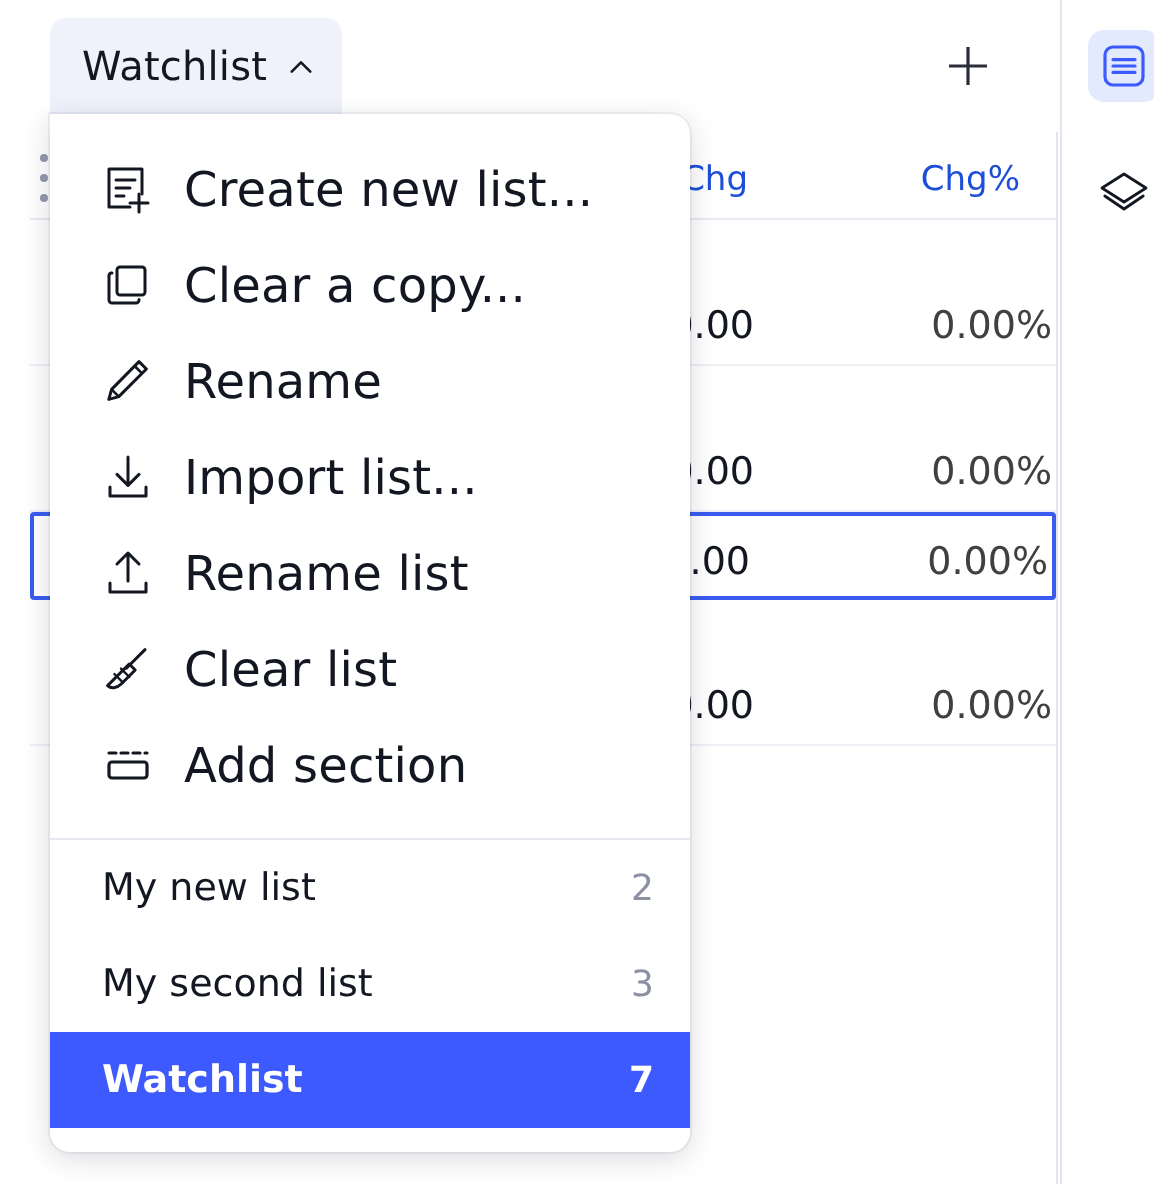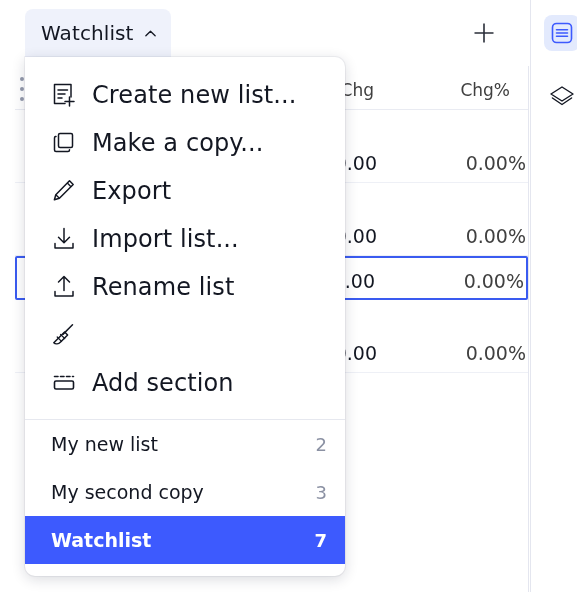--- a/index.html
+++ b/index.html
@@ -41,21 +41,21 @@
   }
 
   
   .table { position: absolute; left: 0; top: 66px; width: 513px; }
   .th-row {
     position: relative; height: 44px;
     border-bottom: 1px solid #e9ebf2;
   }
   .th {
     position: absolute; bottom: 9px;
-    font-size: 17px; color: #404040; text-align: right;
+    font-size: 17px; color: #1d4ed8; text-align: right;
   }
   .th.chg  { right: 154px; }
   .th.chgp { right: 18px;  }
 
   .tr {
     position: relative; height: 52px;
     border-bottom: 1px solid #eef0f6;
   }
   .tr.tall { height: 73px; }
   .tr.selected {
@@ -232,32 +232,32 @@
     </div>
 
     <div class="menu-item">
       <span class="mi-icon">
         <svg width="28" height="28" viewBox="0 0 28 28">
           <rect x="8.5" y="4.5" width="14" height="14" rx="1.5" fill="none" stroke="#131722" stroke-width="1.5"></rect>
           <path d="M6 7.5 H5.5 A1.5 1.5 0 0 0 4.5 9 V21 A1.5 1.5 0 0 0 6 22.5 H18
                    A1.5 1.5 0 0 0 19.5 21 V20.8" fill="none" stroke="#131722" stroke-width="1.5" stroke-linecap="round" stroke-linejoin="round"></path>
         </svg>
       </span>
-      <span class="mi-label">Make a copy...</span>
+      <span class="mi-label">Clear a copy...</span>
     </div>
 
     <div class="menu-item">
       <span class="mi-icon">
         <svg width="28" height="28" viewBox="0 0 28 28">
           <path d="M19.5 3.8 L23.2 7.5 L9.4 21.3 L4.4 22.7 L5.8 17.7 Z" fill="none" stroke="#131722" stroke-width="1.5" stroke-linejoin="round"></path>
           <path d="M5.8 17.7 L9.4 21.3" stroke="#131722" stroke-width="1.3"></path>
           <path d="M17.3 6 L21 9.7" stroke="#131722" stroke-width="1.3"></path>
         </svg>
       </span>
-      <span class="mi-label">Export</span>
+      <span class="mi-label">Rename</span>
     </div>
 
     <div class="menu-item">
       <span class="mi-icon">
         <svg width="28" height="28" viewBox="0 0 28 28">
           <path d="M14 3.5 V17.5 M8.5 12.2 L14 17.7 L19.5 12.2" fill="none" stroke="#131722" stroke-width="1.5" stroke-linecap="round" stroke-linejoin="round"></path>
           <path d="M5 18.5 V23 H23 V18.5" fill="none" stroke="#131722" stroke-width="1.5" stroke-linecap="round" stroke-linejoin="round"></path>
         </svg>
       </span>
       <span class="mi-label">Import list...</span>
@@ -274,41 +274,42 @@
     </div>
 
     <div class="menu-item">
       <span class="mi-icon">
         <svg width="28" height="28" viewBox="0 0 28 28">
           <path d="M22.5 3.8 L13.2 13.1" stroke="#131722" stroke-width="1.5" stroke-linecap="round"></path>
           <path d="M14.6 11 L17.6 14 L10.6 21 C8.4 23.2 5.4 23.4 3.8 21.8 L14.6 11 Z" fill="none" stroke="#131722" stroke-width="1.5" stroke-linejoin="round"></path>
           <path d="M7.2 16 L11.5 20.3 M10.5 13.3 L14.7 17.5" stroke="#131722" stroke-width="1.2" stroke-linecap="round"></path>
         </svg>
       </span>
+      <span class="mi-label">Clear list</span>
     </div>
 
     <div class="menu-item">
       <span class="mi-icon">
         <svg width="28" height="28" viewBox="0 0 28 28">
           <path d="M4.5 7.5 H8 M10.5 7.5 H14 M16.5 7.5 H20 M22.5 7.5 H23.5" stroke="#131722" stroke-width="1.6" stroke-linecap="round"></path>
           <rect x="4.5" y="12" width="19" height="8" rx="1.5" fill="none" stroke="#131722" stroke-width="1.6"></rect>
         </svg>
       </span>
       <span class="mi-label">Add section</span>
     </div>
 
     <div class="menu-sep"></div>
 
     <div class="list-item">
       <span class="li-label">My new list</span>
       <span class="li-count">2</span>
     </div>
 
     <div class="list-item">
-      <span class="li-label">My second copy</span>
+      <span class="li-label">My second list</span>
       <span class="li-count">3</span>
     </div>
 
     <div class="list-item selected">
       <span class="li-label">Watchlist</span>
       <span class="li-count">7</span>
     </div>
 
   </div>
 </div>

